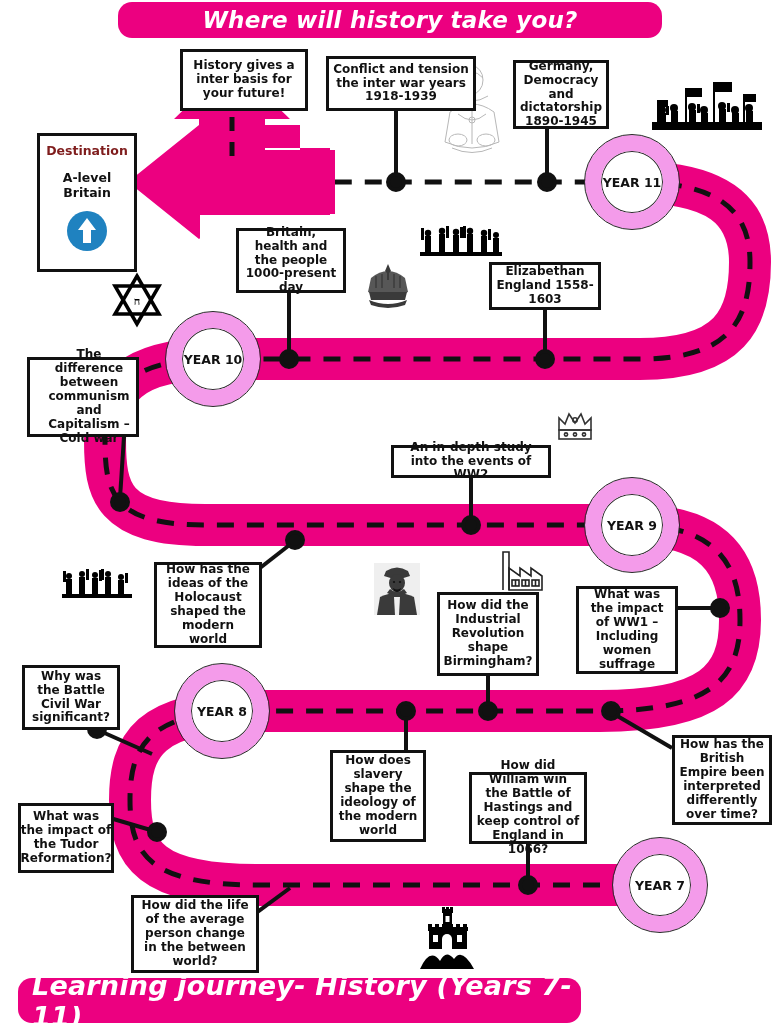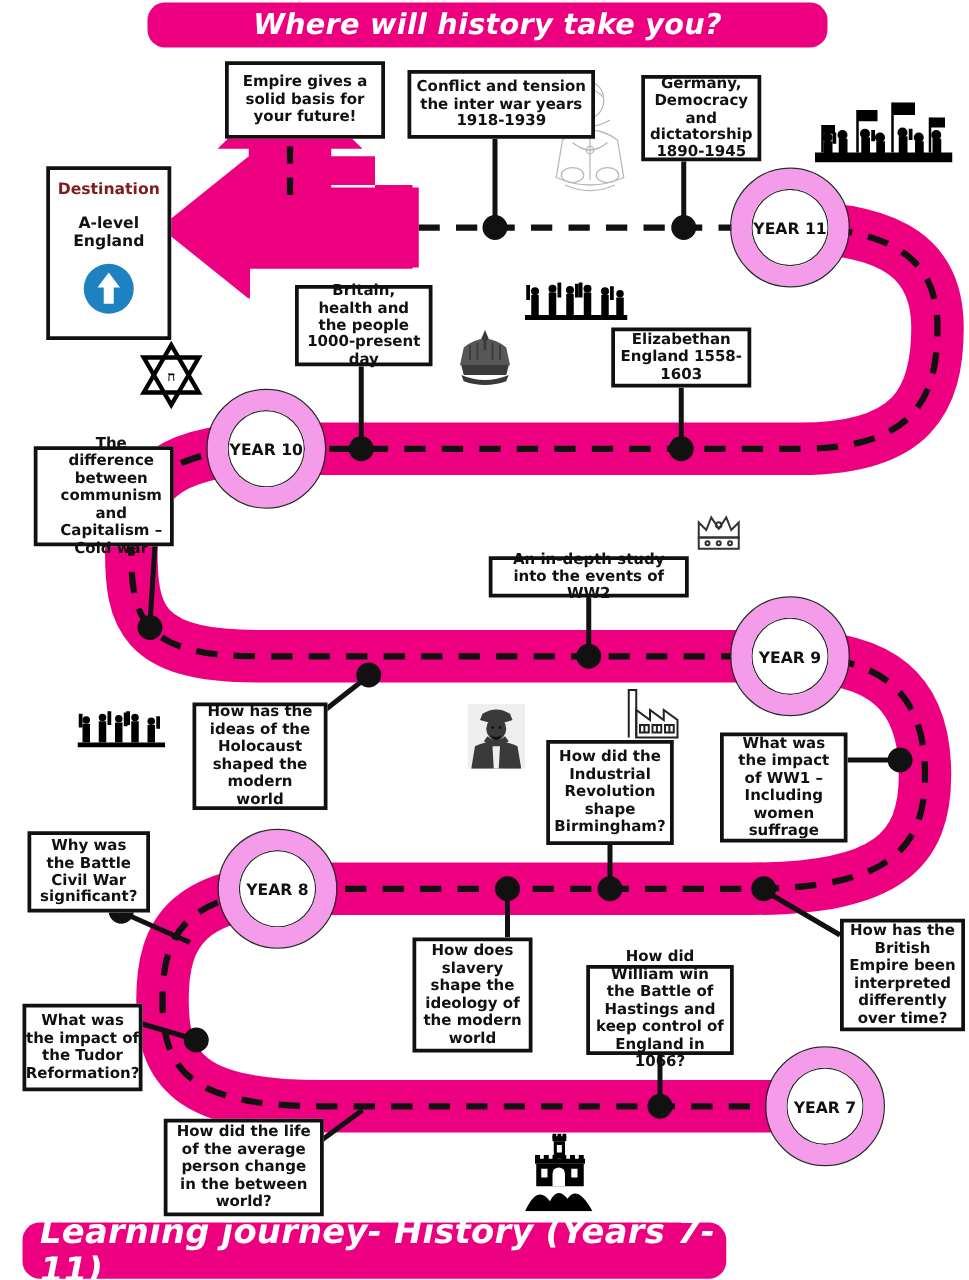--- a/index.html
+++ b/index.html
@@ -156,36 +156,36 @@
         <circle cx="249" cy="918" r="8"></circle>
     </g>
   </svg>
 
   <div class="banner" id="top-banner">Where will history take you?</div>
 
   <div class="banner" id="bottom-banner">Learning journey- History (Years 7-11)</div>
 
   <div id="destination">
     <div class="d-title">Destination</div>
-    <div class="d-sub">A-level England</div>
+    <div class="d-sub">A-level Britain</div>
     <div class="d-icon">
       <svg width="42" height="42" viewBox="0 0 42 42">
         <circle cx="21" cy="21" r="20" fill="#1f82c0"></circle>
         <path d="M21 8 L30 20 L25 20 L25 33 L17 33 L17 20 L12 20 Z" fill="#fff"></path>
       </svg>
     </div>
   </div>
 
   <div class="year" style="left:585px;top:135px;width:94px;height:94px;">YEAR 11</div>
   <div class="year" style="left:166px;top:312px;width:94px;height:94px;">YEAR 10</div>
   <div class="year" style="left:585px;top:478px;width:94px;height:94px;">YEAR 9</div>
   <div class="year" style="left:175px;top:664px;width:94px;height:94px;">YEAR 8</div>
   <div class="year" style="left:613px;top:838px;width:94px;height:94px;">YEAR 7</div>
 
-  <div class="tbox" style="left:180px;top:49px;width:128px;height:62px;">Empire gives a solid basis for your future!</div>
+  <div class="tbox" style="left:180px;top:49px;width:128px;height:62px;">History gives a inter basis for your future!</div>
 
   <div class="tbox" style="left:326px;top:56px;width:150px;height:55px;">Conflict and tension the inter war years 1918-1939</div>
 
   <div class="tbox" style="left:513px;top:60px;width:96px;height:69px;">Germany, Democracy and dictatorship 1890-1945</div>
 
   <div class="tbox" style="left:236px;top:228px;width:110px;height:65px;">Britain, health and the people 1000-present day</div>
 
   <div class="tbox" style="left:489px;top:262px;width:112px;height:48px;">Elizabethan England 1558-1603</div>
 
   <div class="tbox" style="left:27px;top:357px;width:112px;height:80px;padding-left:16px;">The difference between communism and Capitalism – Cold war</div>

